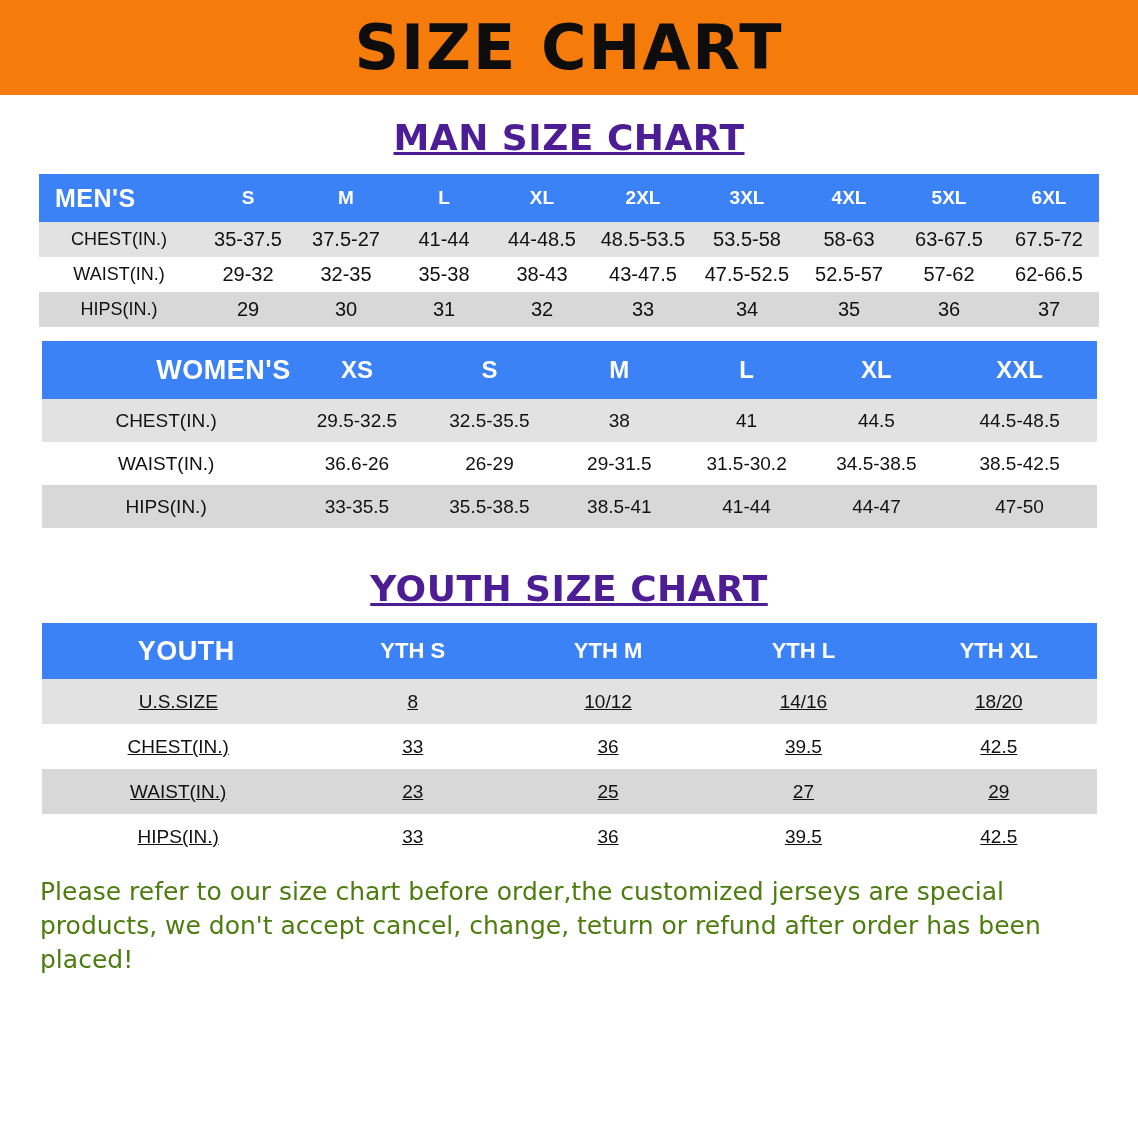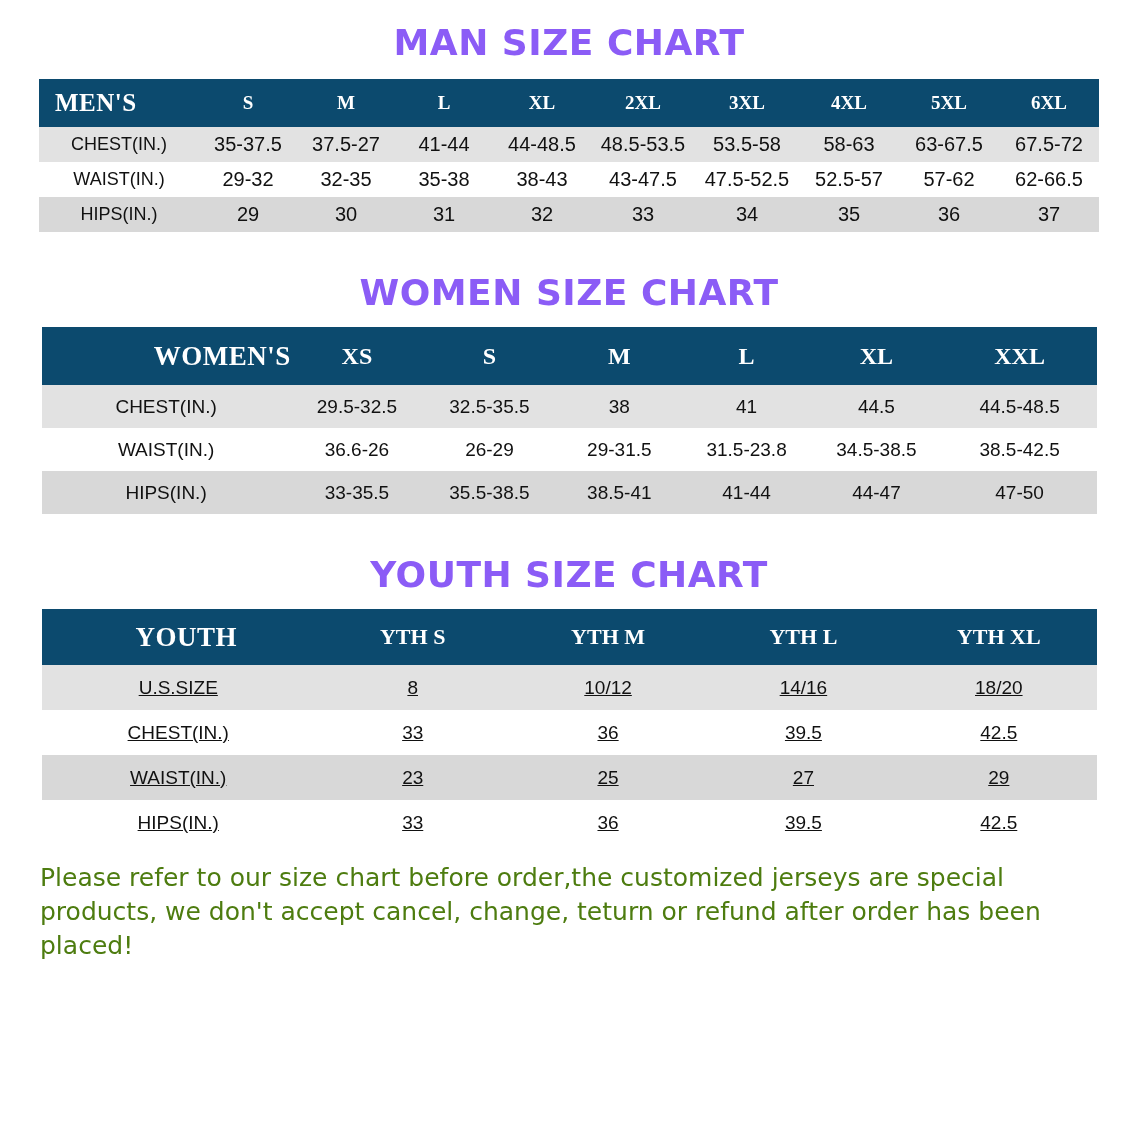--- a/index.html
+++ b/index.html
@@ -34,38 +34,39 @@
     font-size: 62px;
     letter-spacing: 2px;
     color: #0d0d0d;
     line-height: 1;
   }
   .section-title {
     text-align: center;
     font-family: "DejaVu Sans", sans-serif;
     font-weight: bold;
     font-size: 36px;
-    color: #8b5cf6;
+    color: #4c1d95;
     letter-spacing: 0.5px;
+    text-decoration: underline;
   }
   .title-man { margin-top: 22px; }
   .title-women { margin-top: 40px; }
   .title-youth { margin-top: 40px; }
 
   table {
     border-collapse: collapse;
     table-layout: fixed;
   }
   .chart {
     margin: 0 auto;
   }
   .chart thead th {
-    background: #0c4a6e;
+    background: #3b82f6;
     color: #ffffff;
-    font-family: Liberation Serif, serif;
+    font-family: Liberation Sans, sans-serif;
     font-weight: bold;
   }
   .chart td, .chart th {
     text-align: center;
     padding: 0;
   }
   .row-label {
     text-align: center;
     font-family: "Liberation Sans", sans-serif;
   }
@@ -115,20 +116,23 @@
     font-family: "DejaVu Sans", sans-serif;
     font-size: 25px;
     line-height: 1.35;
   }
 </style>
 </head>
 <body>
 
 <div class="page">
 
+  <div class="banner">
+    <div class="banner-title">SIZE CHART</div>
+  </div>
 
   <div class="section-title title-man">MAN SIZE CHART</div>
   <table class="chart men-chart">
     <colgroup>
       <col style="width:160px">
       <col style="width:98px">
         <col style="width:98px">
         <col style="width:98px">
       <col style="width:98px">
         <col style="width:104px">
@@ -184,21 +188,20 @@
         <td>32</td>
         <td>33</td>
         <td>34</td>
         <td>35</td>
         <td>36</td>
         <td>37</td>
       </tr>
     </tbody>
   </table>
 
-  <div class="section-title title-women">WOMEN SIZE CHART</div>
   <table class="chart women-chart">
     <colgroup>
       <col style="width:235px">
       <col style="width:125px">
         <col style="width:125px">
         <col style="width:120px">
       <col style="width:120px">
         <col style="width:125px">
         <col style="width:145px">
     </colgroup>
@@ -221,21 +224,21 @@
         <td>38</td>
         <td>41</td>
         <td>44.5</td>
         <td>44.5-48.5</td>
       </tr>
       <tr class="shade-b">
         <td class="lbl row-label">WAIST(IN.)</td>
         <td>36.6-26</td>
         <td>26-29</td>
         <td>29-31.5</td>
-        <td>31.5-23.8</td>
+        <td>31.5-30.2</td>
         <td>34.5-38.5</td>
         <td>38.5-42.5</td>
       </tr>
       <tr class="shade-c">
         <td class="lbl row-label">HIPS(IN.)</td>
         <td>33-35.5</td>
         <td>35.5-38.5</td>
         <td>38.5-41</td>
         <td>41-44</td>
         <td>44-47</td>

